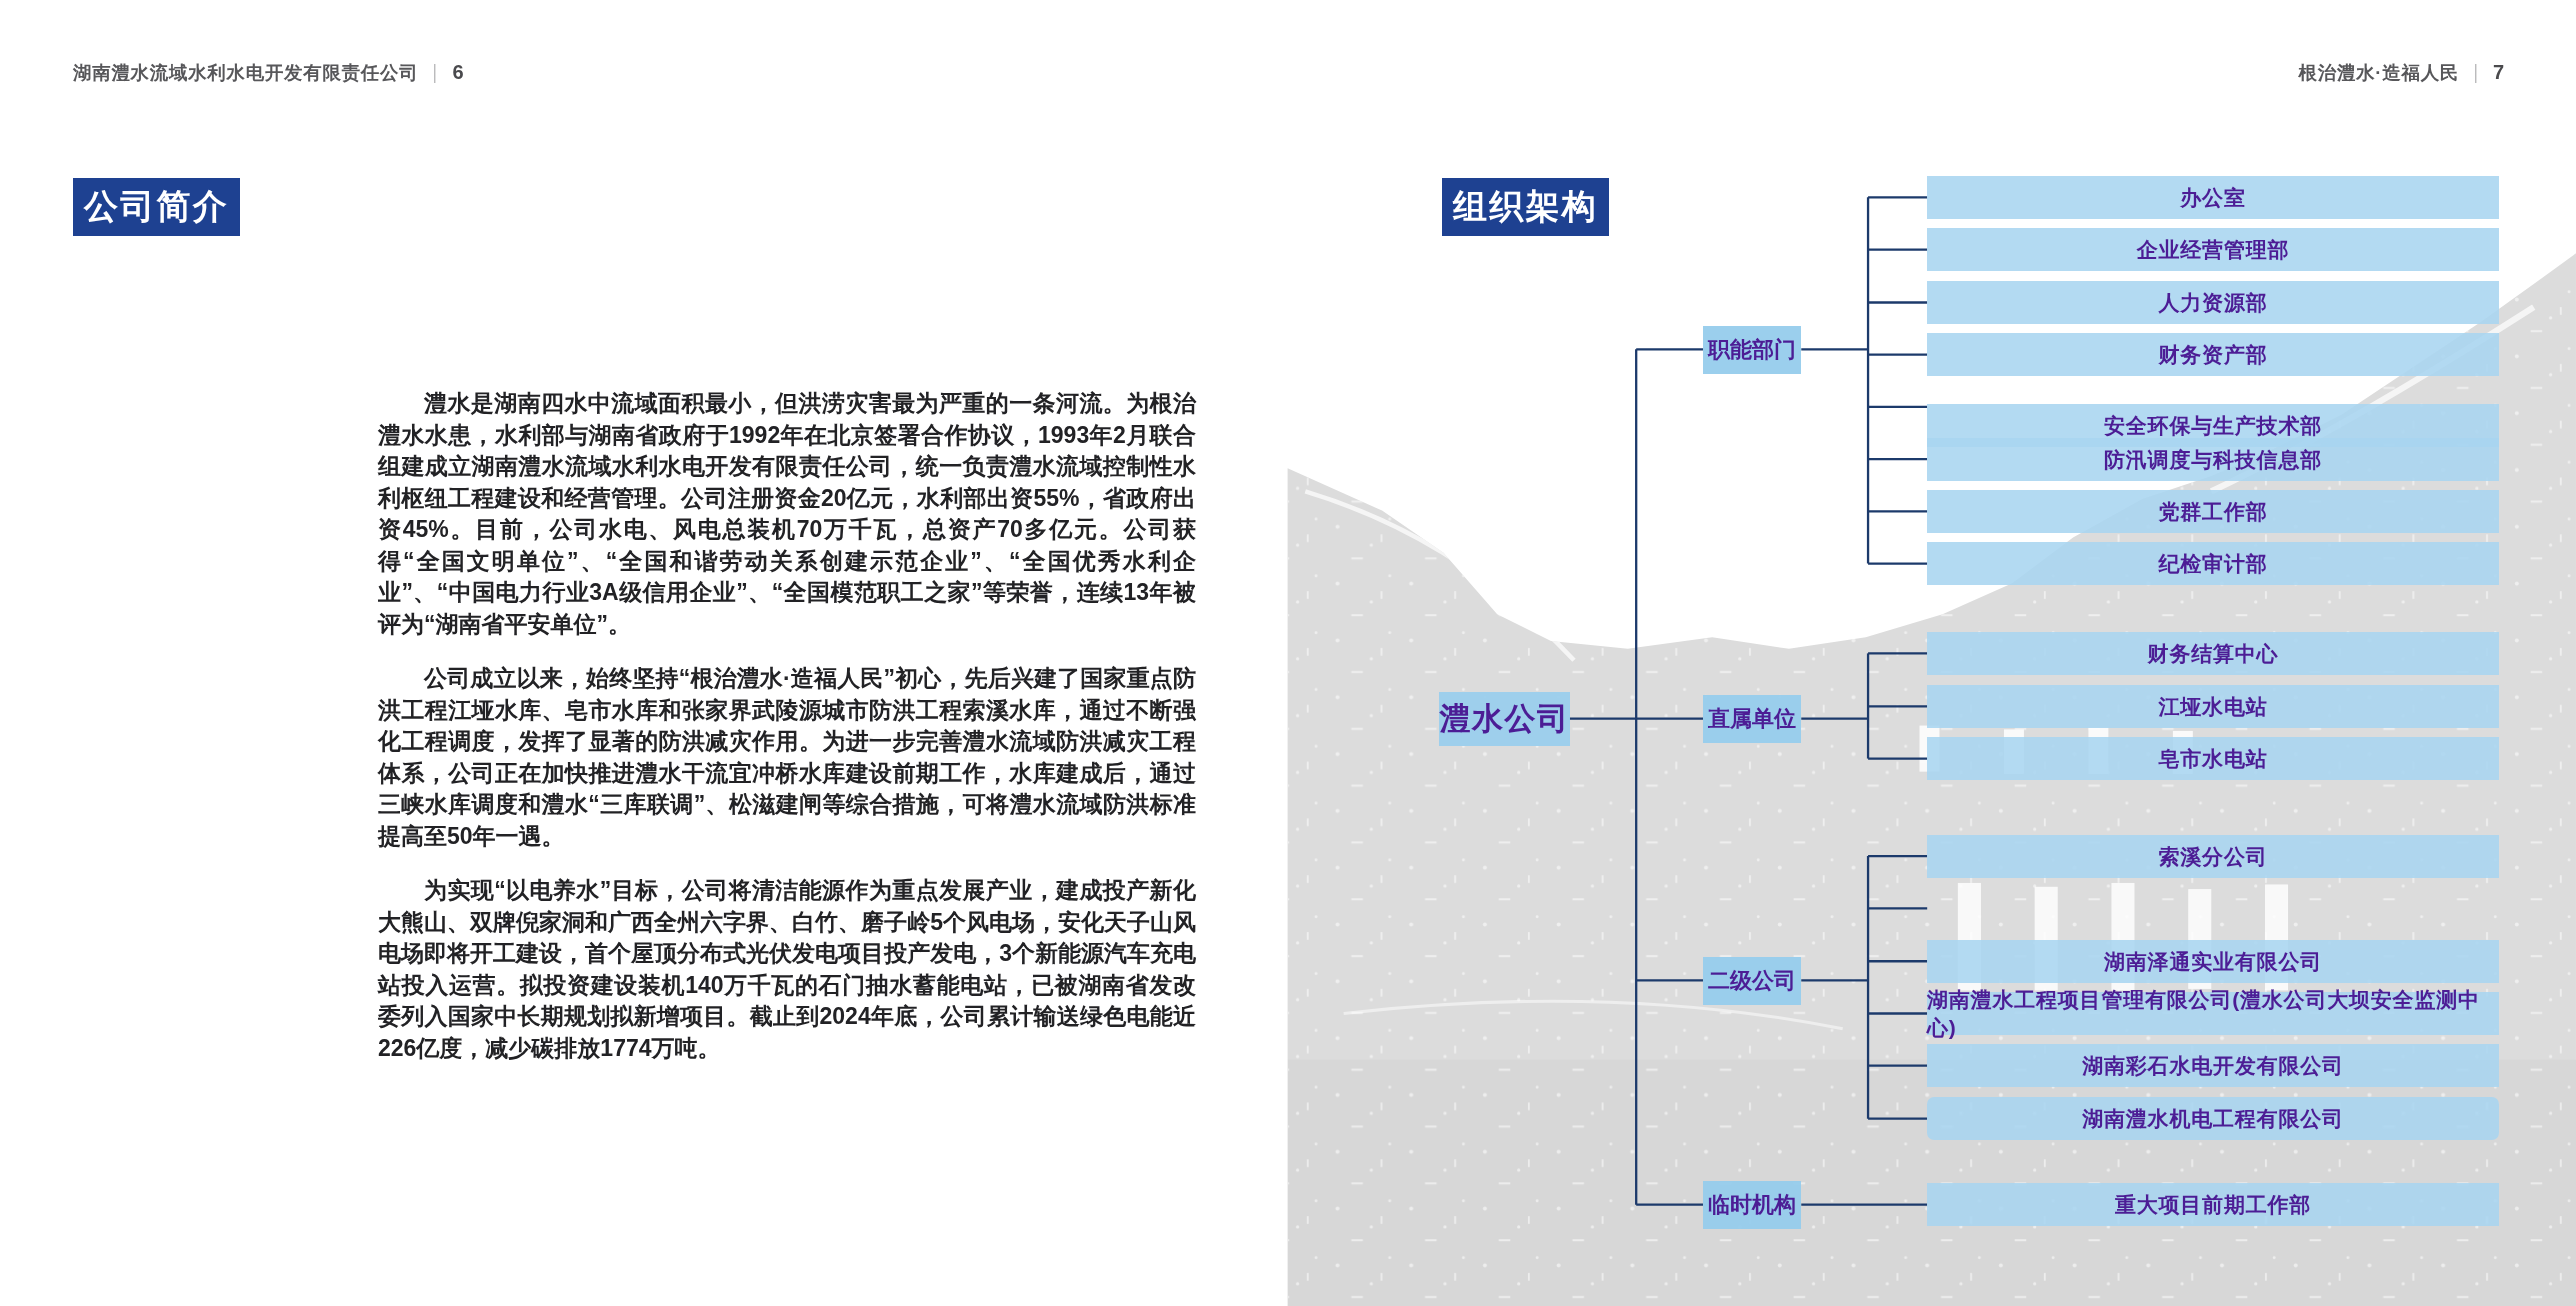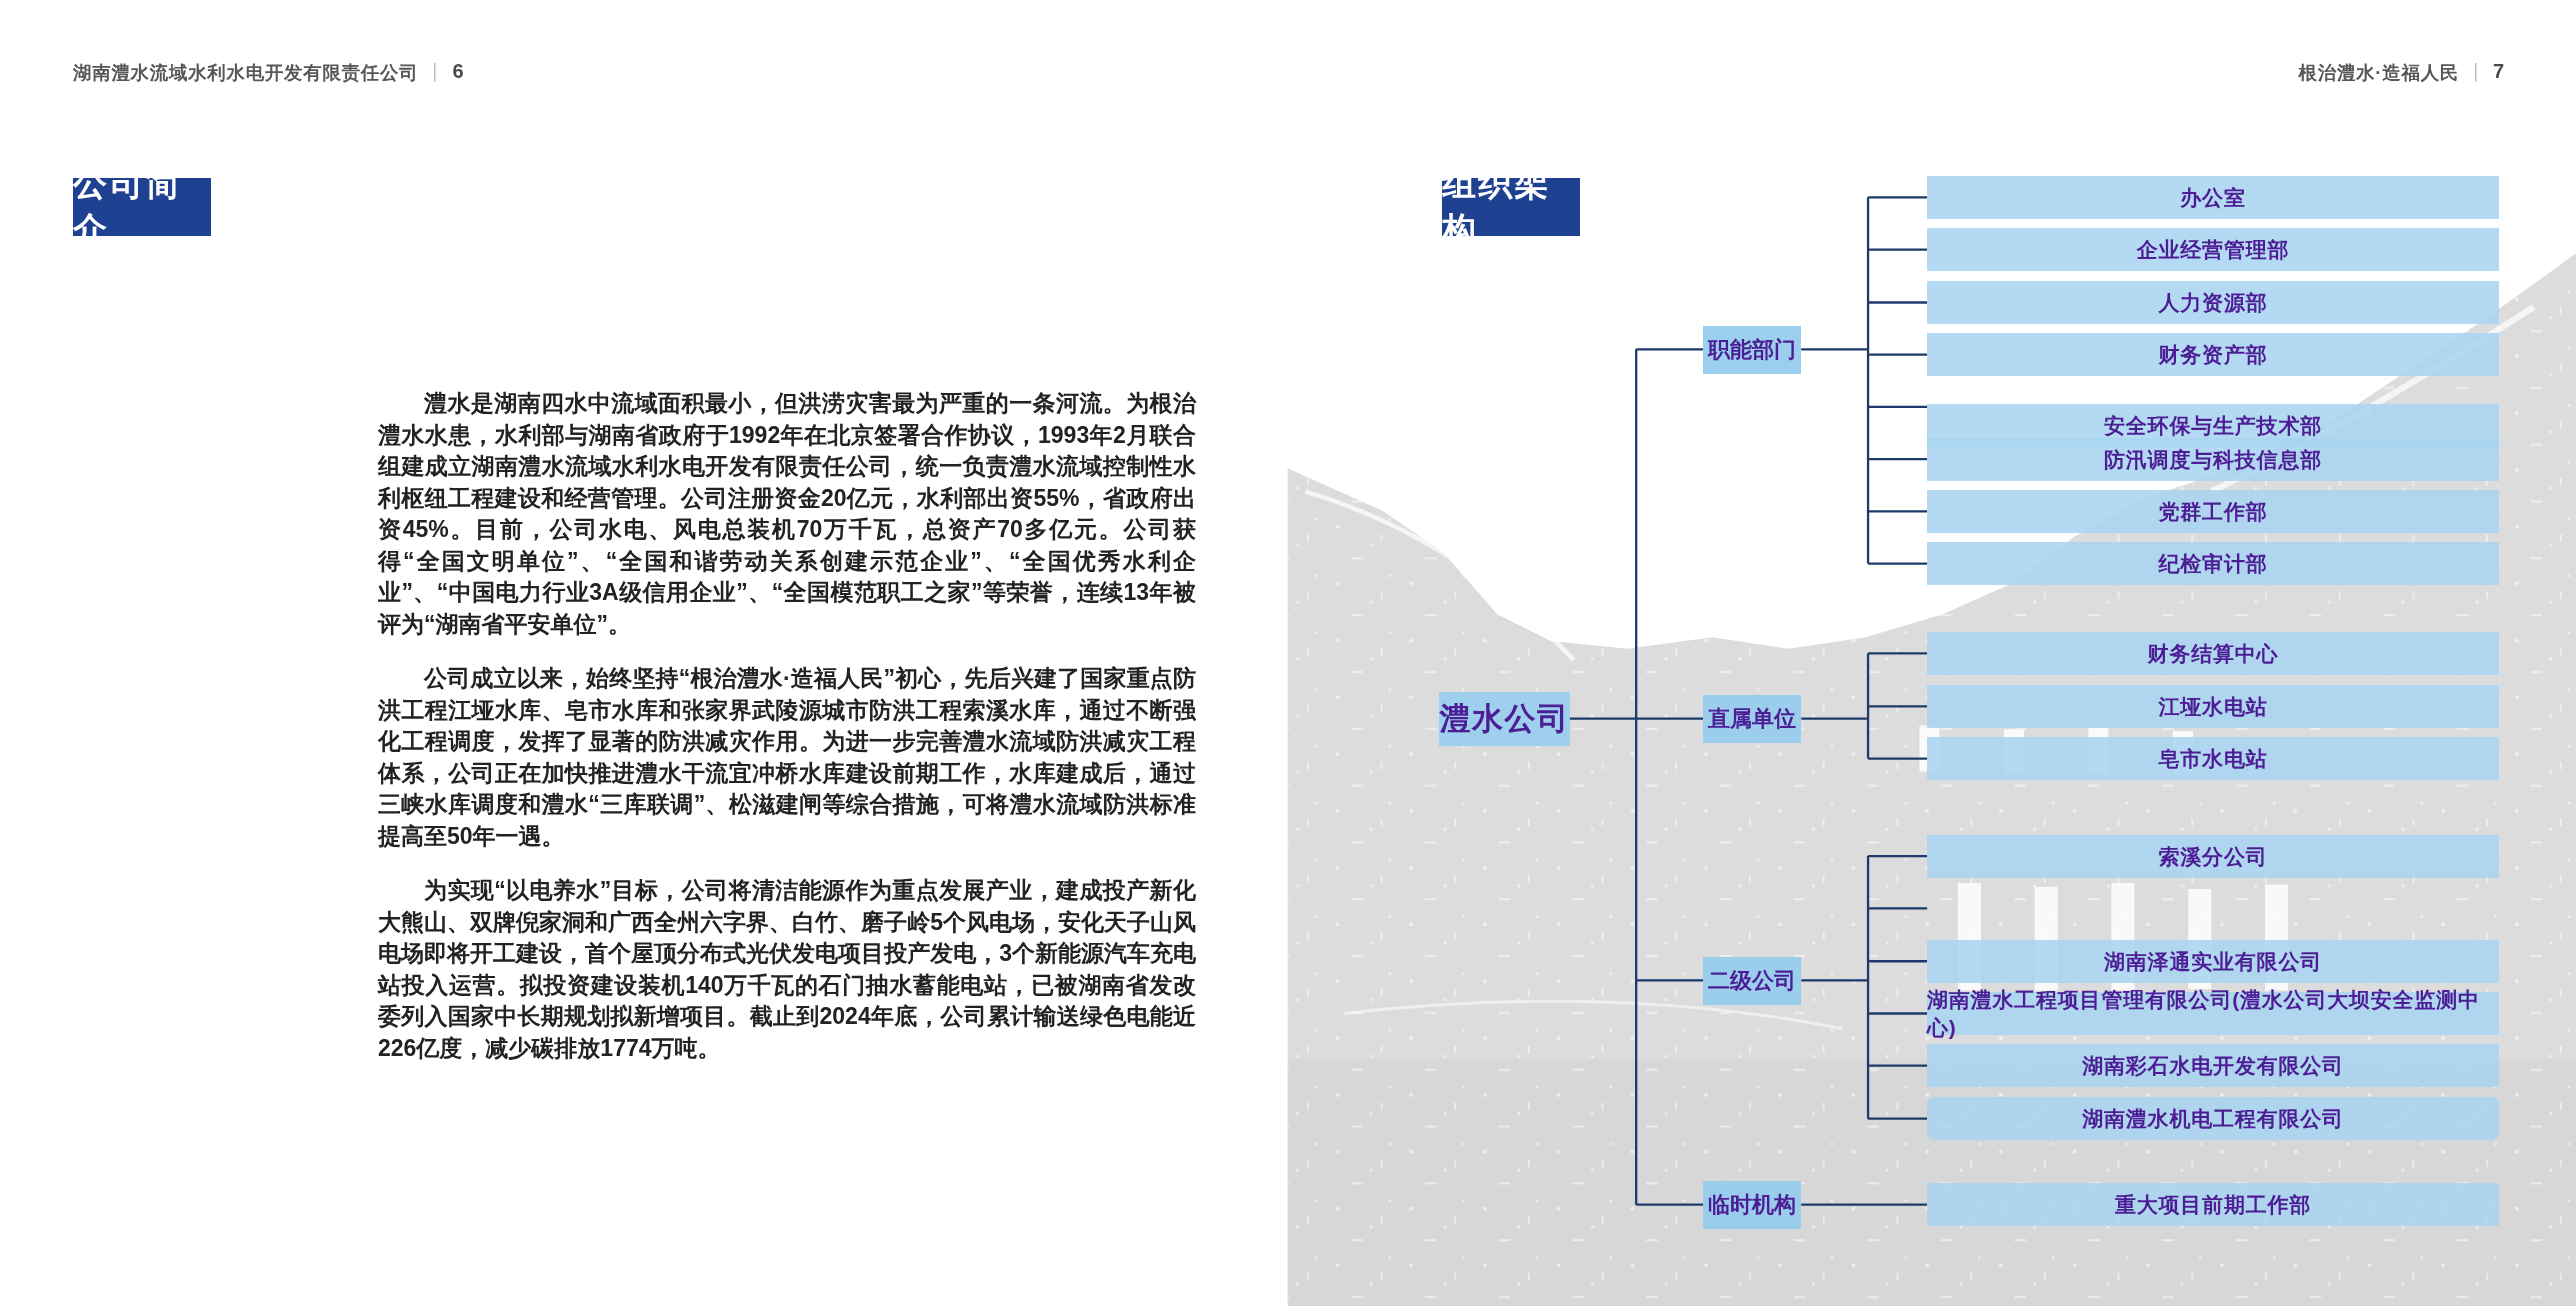--- a/index.html
+++ b/index.html
@@ -1,28 +1,28 @@
 <!DOCTYPE html>
 <html style="font-size:12.3px"><head>
 <meta charset="utf-8">
 <style>
   html,body{margin:0;padding:0;background:#ffffff;}
   #page{position:relative;width:2576px;height:1306px;overflow:hidden;
         font-family:"Liberation Sans","DejaVu Sans",sans-serif;background:#ffffff;}
 
   
-  .running-header{position:absolute;top:60px;display:flex;gap:14px;
+  .running-header{position:absolute;top:60px;display:flex;align-items:center;gap:14px;
         font-size:18.4px;font-weight:700;color:#57575a;letter-spacing:0.8px;}
   .running-header .sep{color:#a0a0a2;font-weight:400;font-size:20px;transform:scaleX(.6);}
   .running-header .pagenum{font-size:20px;color:#4a4a4d;}
   #header-left{left:73px;}
   #header-right{right:71px;}
 
   
-  .section-title{position:absolute;width:138px;height:58px;background:#1E4191;
+  .section-title{position:absolute;width:167px;height:58px;background:#1E4191;
         display:flex;align-items:center;justify-content:center;
         color:#ffffff;font-size:34px;font-weight:700;letter-spacing:2.3px;}
   #title-left{left:73px;top:178px;}
   #title-right{left:1442px;top:178px;}
 
   
   #body-text{position:absolute;left:378px;top:388px;width:818px;
         font-size:23px;line-height:31.5px;color:#222225;font-weight:600;
         text-align:justify;}
   #body-text p{margin:0 0 23px 0;text-indent:2em;}

